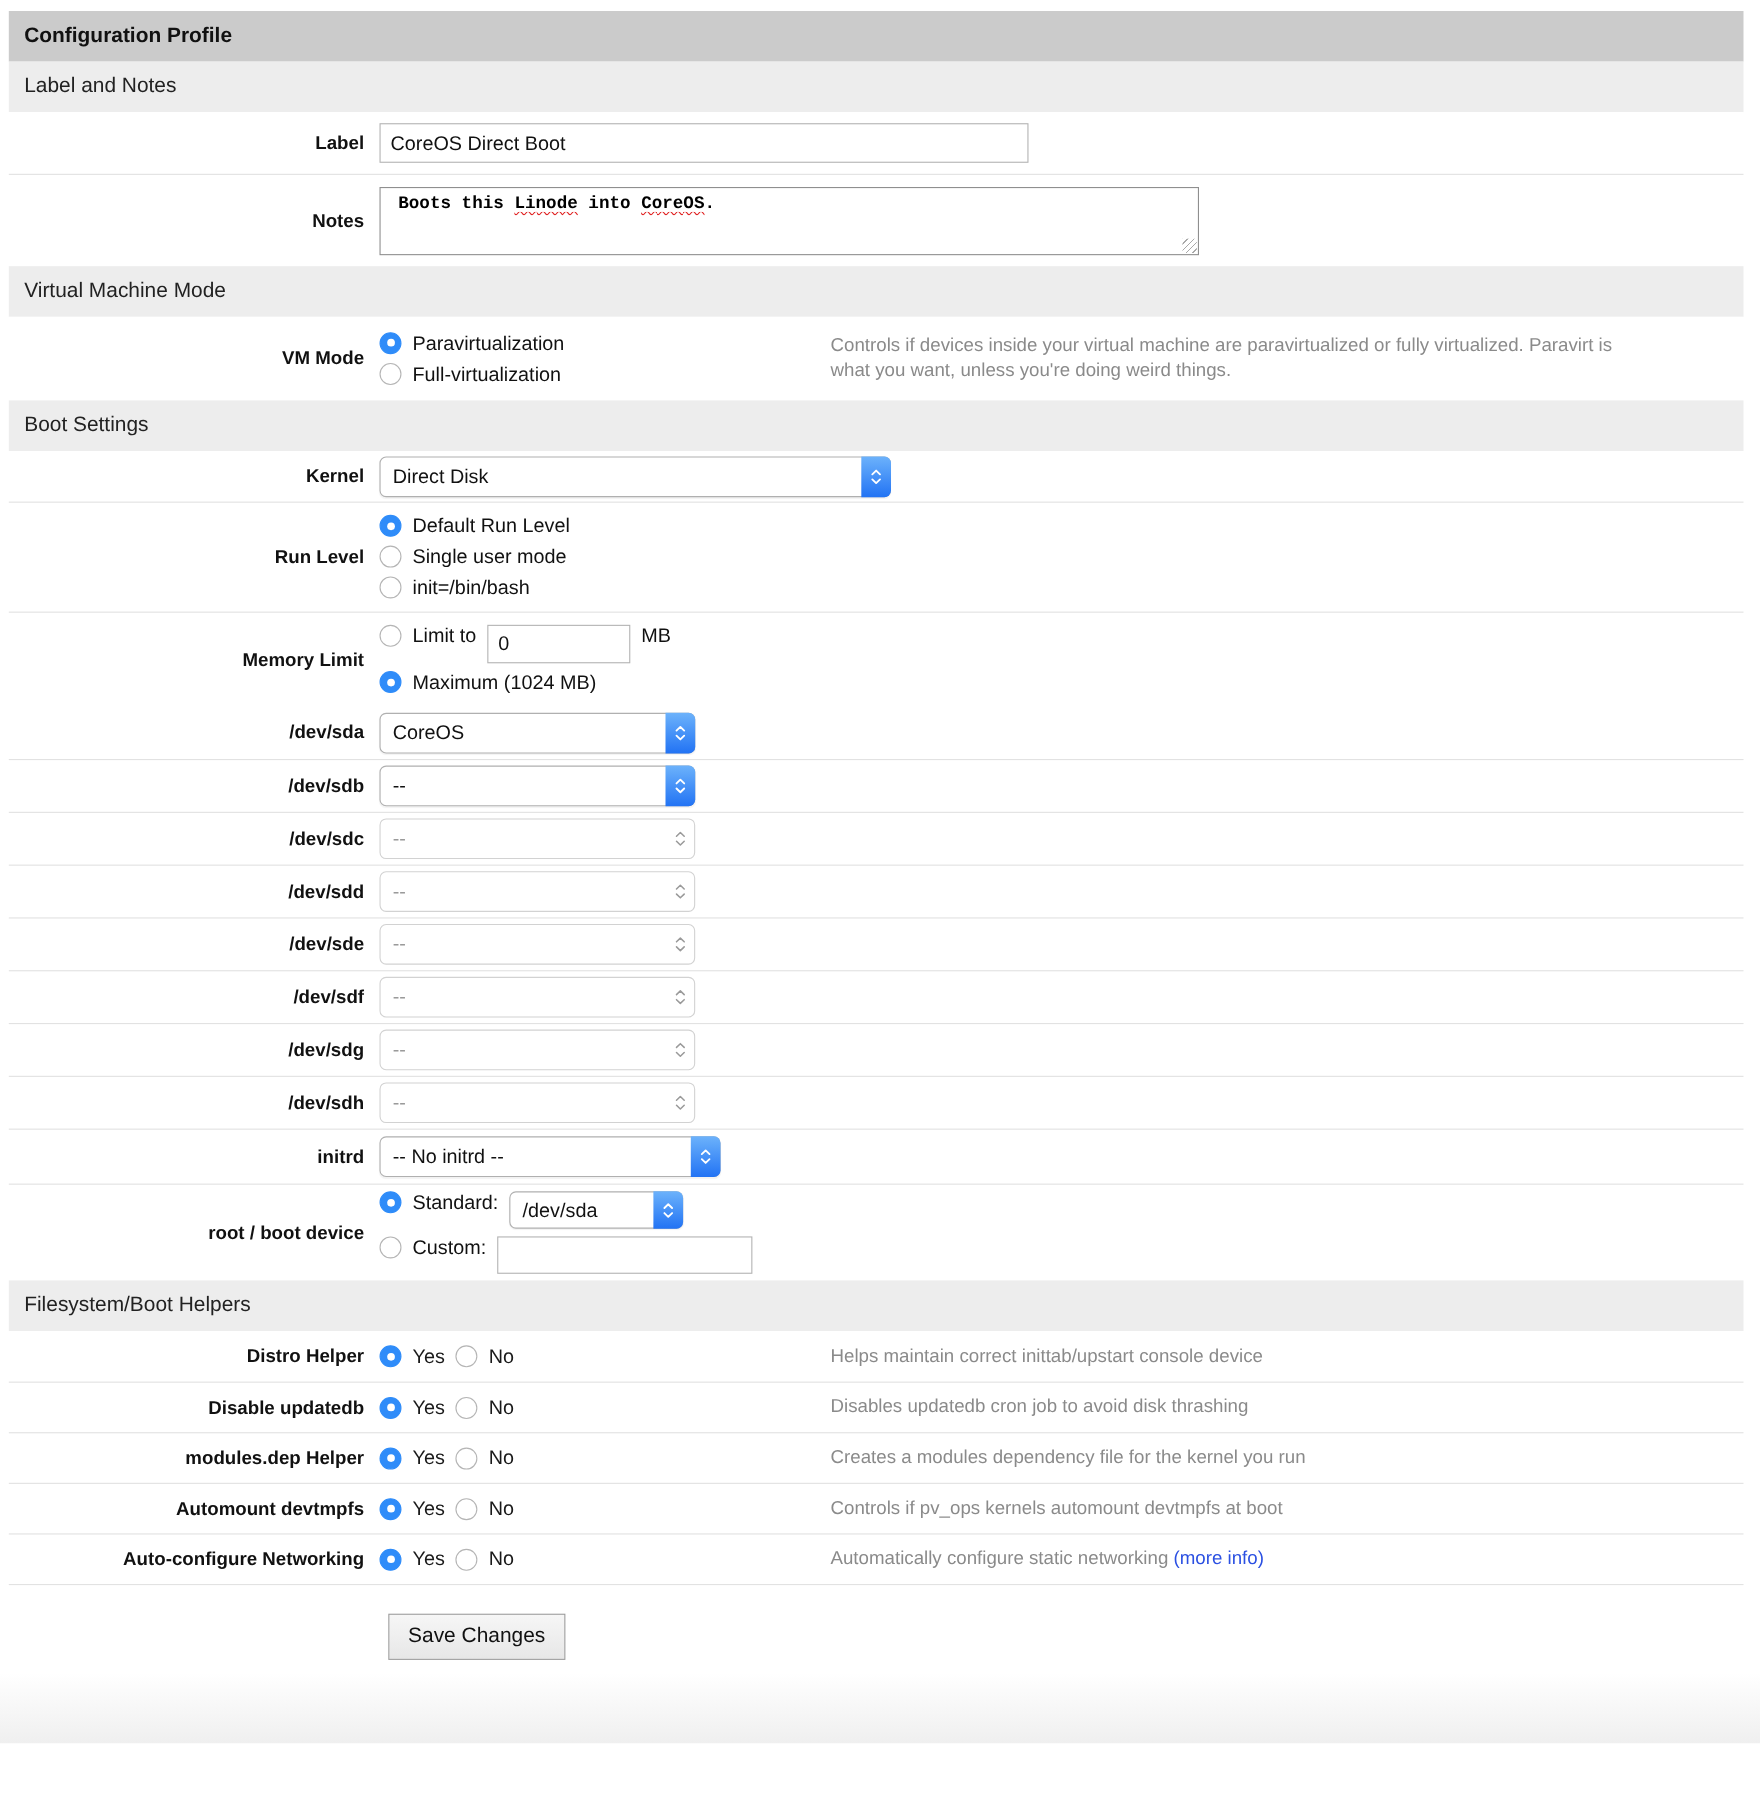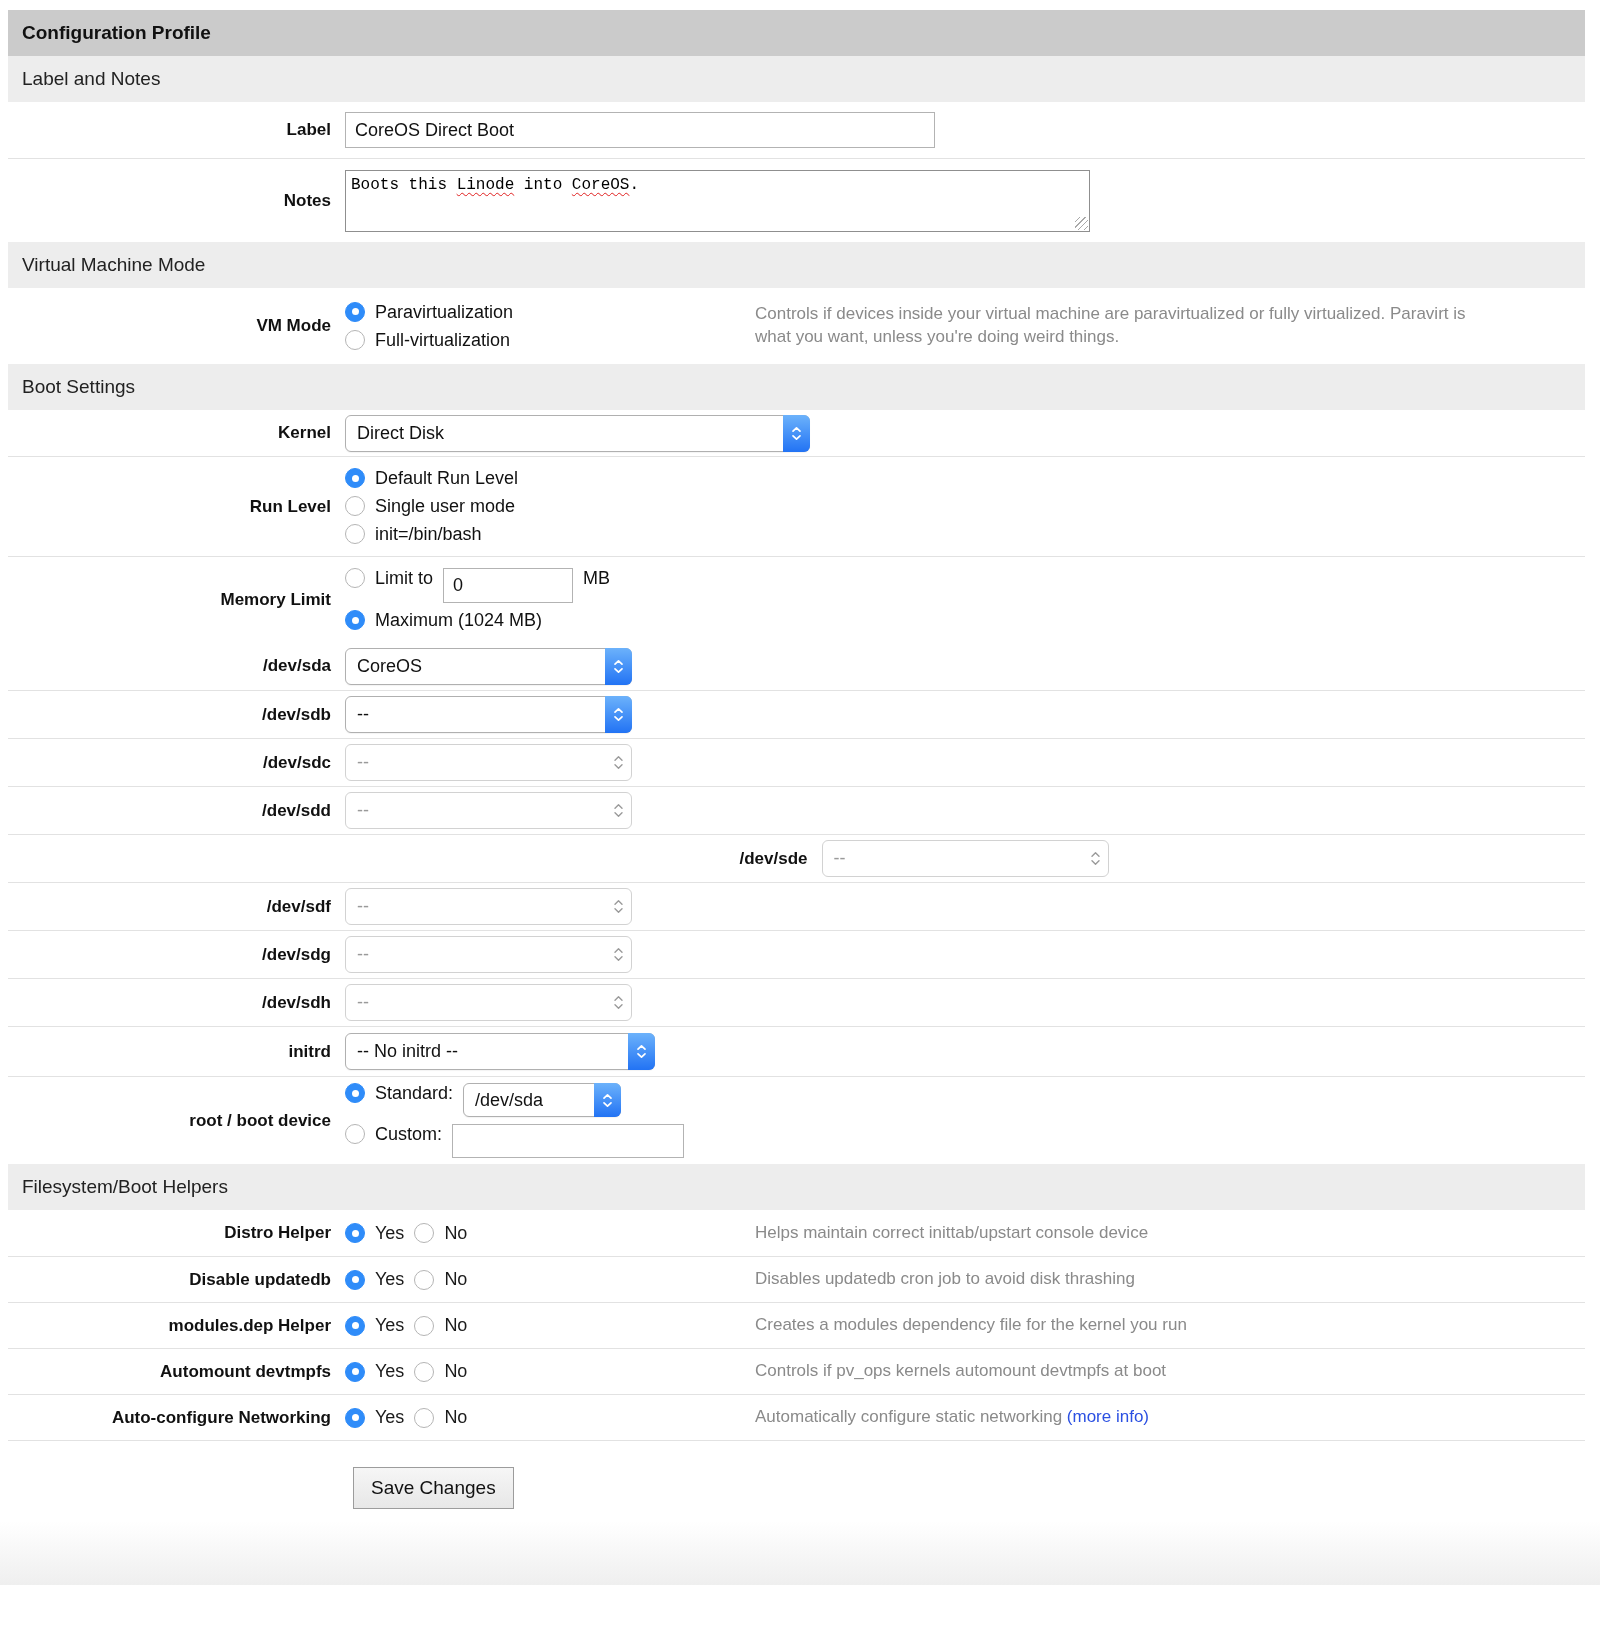--- a/index.html
+++ b/index.html
@@ -63,23 +63,24 @@
     background: #fff;
   }
   .notes-box {
     position: relative;
     width: 745px;
     height: 62px;
     border: 1px solid #8f8f8f;
     background: #fff;
     font-family: "Liberation Mono", monospace;
     font-size: 16px;
-    padding: 4px 5px;
+    padding: 4px 16px;
     color: #000;
     line-height: 1.3;
+    font-weight: bold;
   }
   .notes-grip {
     position: absolute;
     right: 1px; bottom: 1px;
     width: 13px; height: 13px;
     background: repeating-linear-gradient(135deg, transparent 0 3px, #a9a9a9 3px 4px);
   }
   .sp {
     text-decoration: underline wavy #e02020;
     text-decoration-thickness: 1px;
@@ -295,21 +296,21 @@
       <span>--</span>
       <span class="sel-btn">
         <svg width="11" height="17" viewBox="0 0 11 17">
             <path d="M2 6.2 L5.5 2.8 L9 6.2" stroke="#9a9a9a" stroke-width="1.4" fill="none" stroke-linecap="round" stroke-linejoin="round"></path>
             <path d="M2 10.8 L5.5 14.2 L9 10.8" stroke="#9a9a9a" stroke-width="1.4" fill="none" stroke-linecap="round" stroke-linejoin="round"></path>
           </svg>
       </span>
     </div>
   </div>
 
-  <div class="row bordered" style="height:48px;justify-content:center;">
+  <div class="row bordered" style="height:48px;">
     <div class="lbl">/dev/sde</div>
     <div class="sel disabled" style="width:287px;">
       <span>--</span>
       <span class="sel-btn">
         <svg width="11" height="17" viewBox="0 0 11 17">
             <path d="M2 6.2 L5.5 2.8 L9 6.2" stroke="#9a9a9a" stroke-width="1.4" fill="none" stroke-linecap="round" stroke-linejoin="round"></path>
             <path d="M2 10.8 L5.5 14.2 L9 10.8" stroke="#9a9a9a" stroke-width="1.4" fill="none" stroke-linecap="round" stroke-linejoin="round"></path>
           </svg>
       </span>
     </div>

